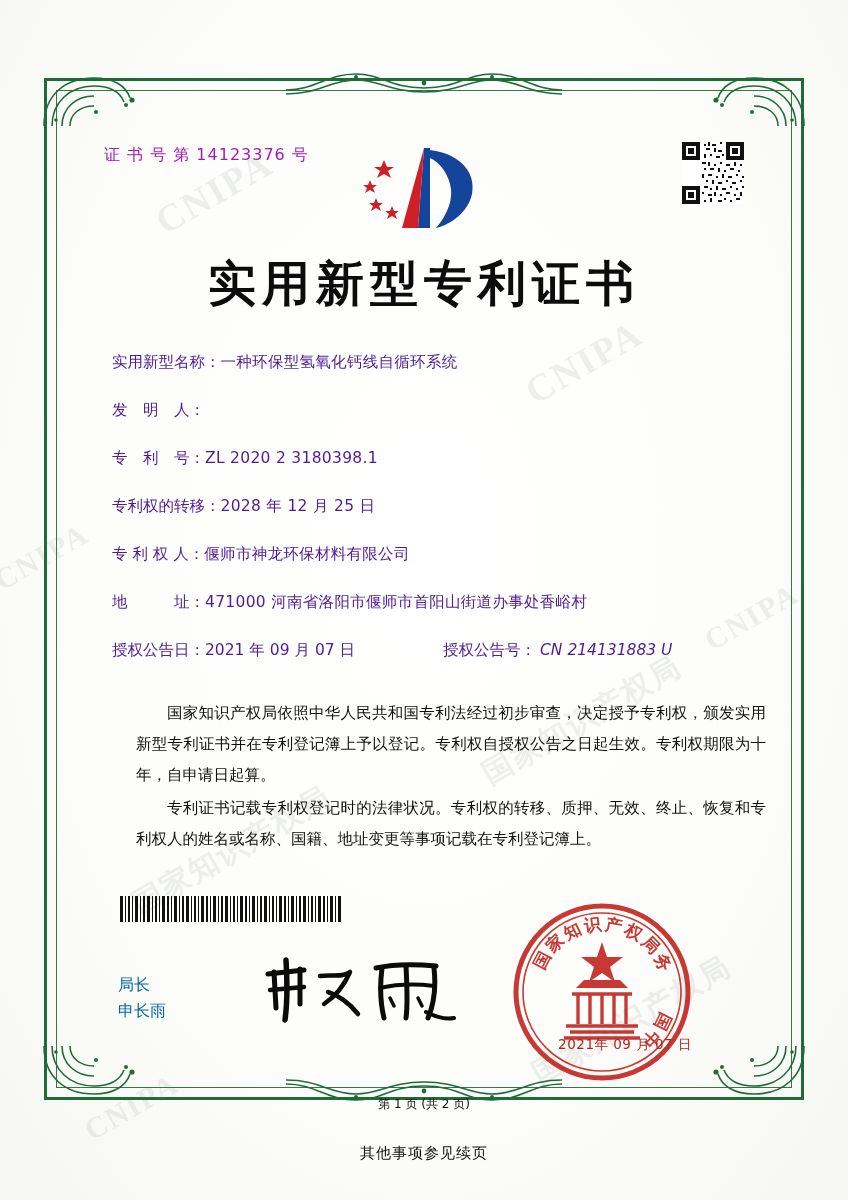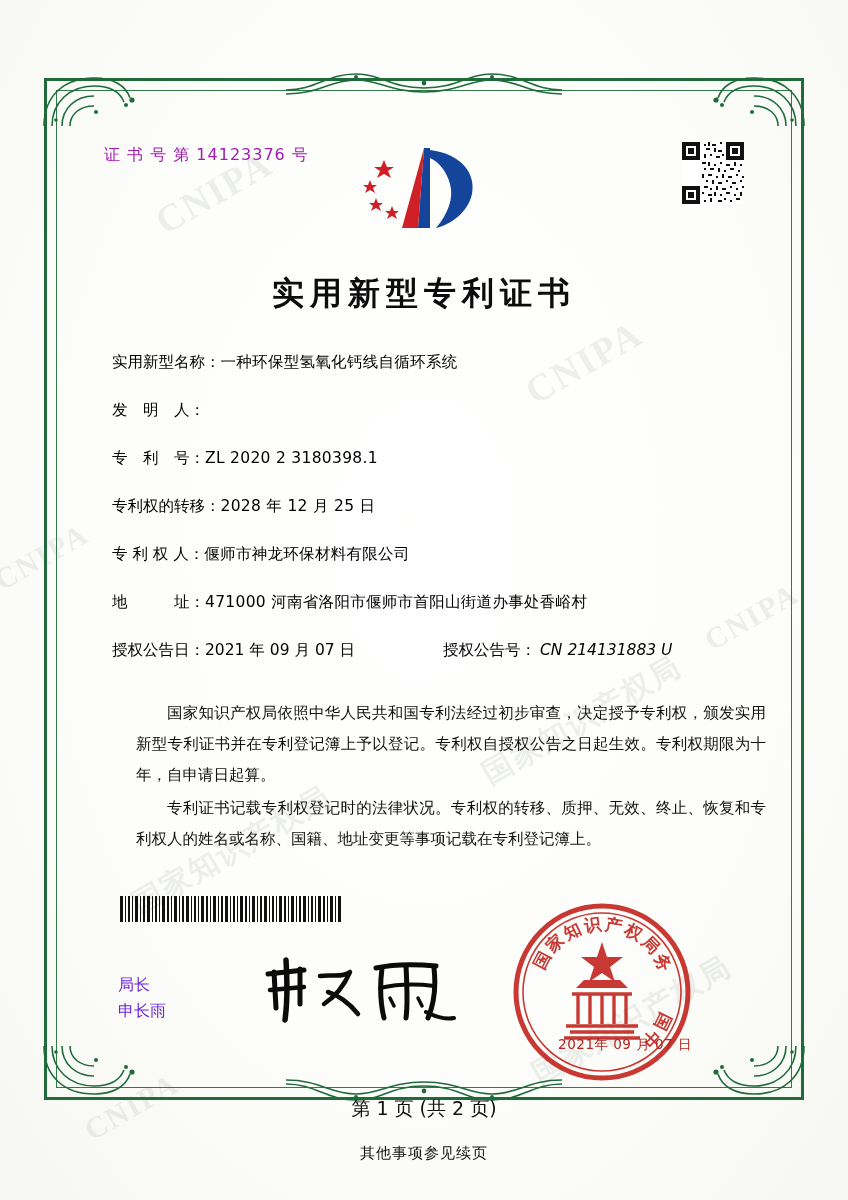--- a/index.html
+++ b/index.html
@@ -98,41 +98,40 @@
     transform: translateX(-50%);
     width: 160px;
     height: 100px;
   }
   .title {
     position: absolute;
     left: 0;
     right: 0;
     top: 252px;
     text-align: center;
-    font-size: 32px;
+    font-size: 48px;
     font-weight: bold;
     letter-spacing: 6px;
     color: #0c0c0c;
     font-family: "DejaVu Sans", sans-serif;
-    margin-top: 20px;
   }
 
   
   .fields {
     position: absolute;
     left: 112px;
     top: 352px;
     width: 628px;
   }
   .frow {
     display: flex;
     align-items: baseline;
     margin-bottom: 27px;
     font-size: 15.5px;
-    color: #000000;
+    color: #4c1d95;
     font-family: "DejaVu Sans", sans-serif;
   }
   .flabel {
     flex: 0 0 auto;
     letter-spacing: 0px;
     white-space: pre;
   }
   .fvalue {
     flex: 1 1 auto;
     letter-spacing: 0.3px;
@@ -167,21 +166,21 @@
     height: 26px;
   }
 
   
   .sig-label {
     position: absolute;
     left: 118px;
     top: 972px;
     font-size: 16px;
     line-height: 26px;
-    color: #6d28d9;
+    color: #0369a1;
     font-family: "DejaVu Sans", sans-serif;
   }
   .sig-script {
     position: absolute;
     left: 258px;
     top: 952px;
     width: 200px;
     height: 74px;
     color: #0b0b0b;
   }
@@ -204,21 +203,21 @@
     color: #b3221c;
     font-family: "DejaVu Sans", sans-serif;
     letter-spacing: 0.5px;
   }
 
   .page-no {
     position: absolute;
     left: 0; right: 0;
     top: 1096px;
     text-align: center;
-    font-size: 19px;
+    font-size: 12px;
     color: #101010;
     font-family: "DejaVu Sans", sans-serif;
   }
   .footer-note {
     position: absolute;
     left: 0; right: 0;
     top: 1144px;
     text-align: center;
     font-size: 15px;
     color: #101010;

